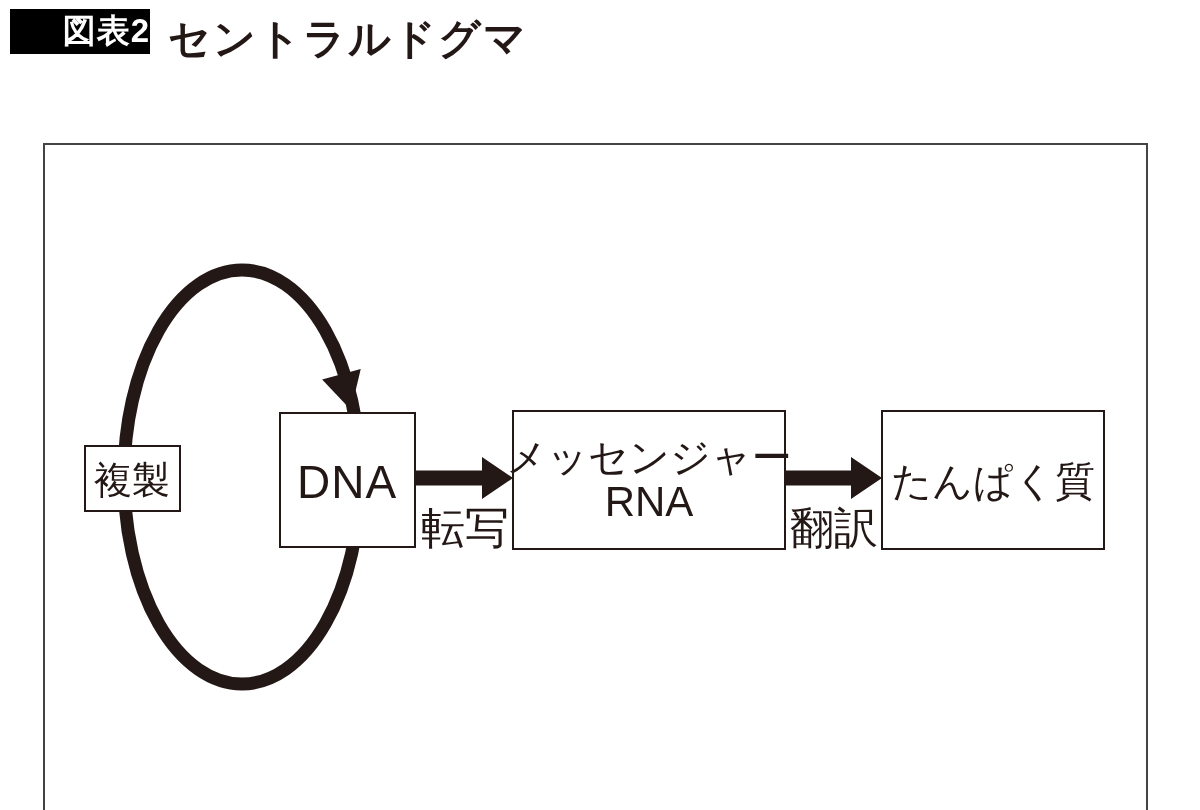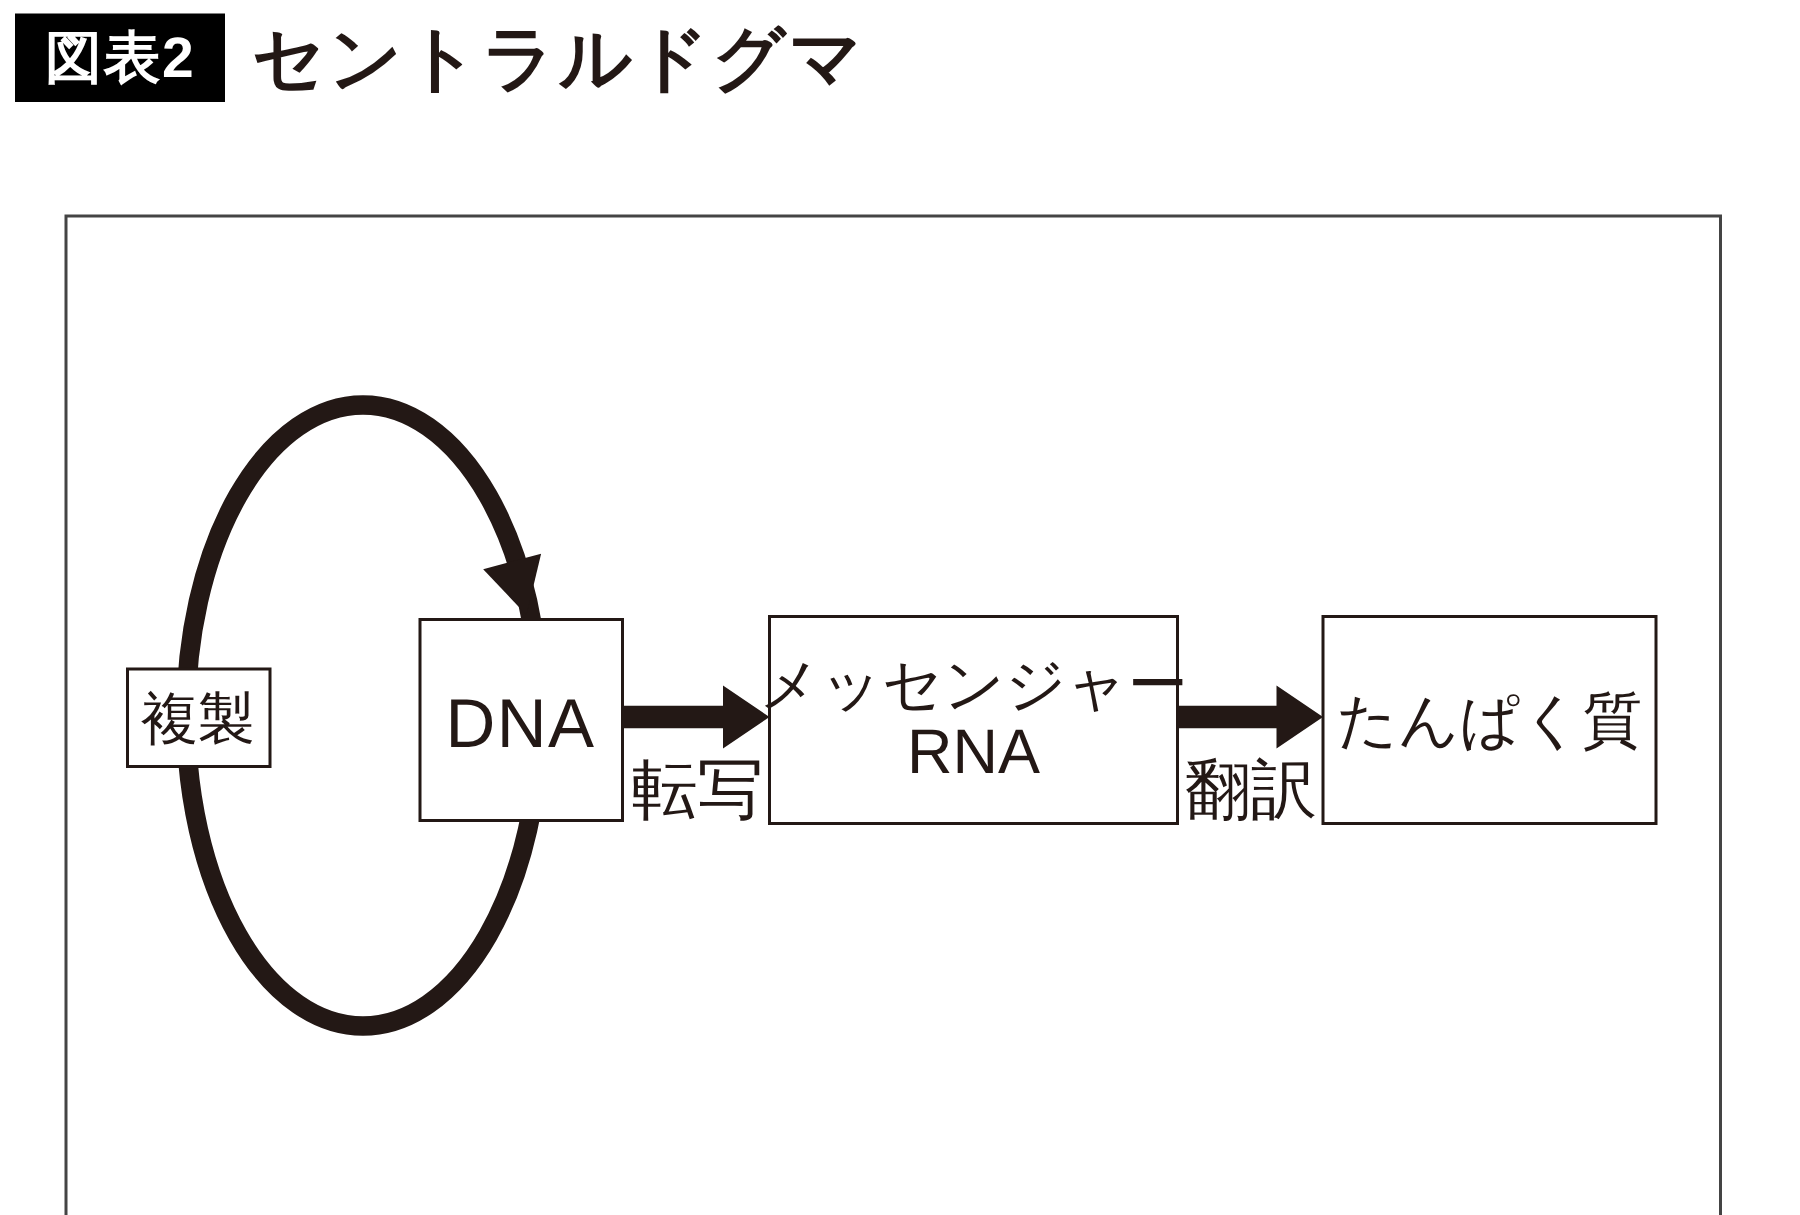--- a/index.html
+++ b/index.html
@@ -13,29 +13,29 @@
     margin: 0; padding: 0;
     width: 1200px; height: 810px;
     background: #ffffff;
     font-family: "Liberation Sans", "DejaVu Sans", sans-serif;
     overflow: hidden;
   }
   .page { position: relative; width: 1200px; height: 810px; }
 
   .badge {
     position: absolute; left: 10px; top: 9px;
-    width: 140px; height: 59px;
+    width: 140px; height: 45px;
     background: var(--badge-bg); color: var(--badge-fg);
-    display: flex; align-items: center; justify-content: center;
-    font-size: 38px; font-weight: bold; letter-spacing: 1px;
+    display: flex; align-items: center; justify-content: flex-end;
+    font-size: 33px; font-weight: bold; letter-spacing: 1px;
   }
   .title {
     position: absolute; left: 168px; top: 9px; height: 59px;
     display: flex; align-items: center;
-    font-size: 48px; font-weight: bold; color: var(--ink);
+    font-size: 42px; font-weight: bold; color: var(--ink);
     letter-spacing: 2px;
   }
   .panel {
     position: absolute; left: 43px; top: 103px;
     width: 1105px; height: 671px;
     border: 2px solid var(--panel-border);
     background: #ffffff;
     margin-top: 40px;
   }
   .panel svg { display: block; width: 1101px; height: 667px; }

